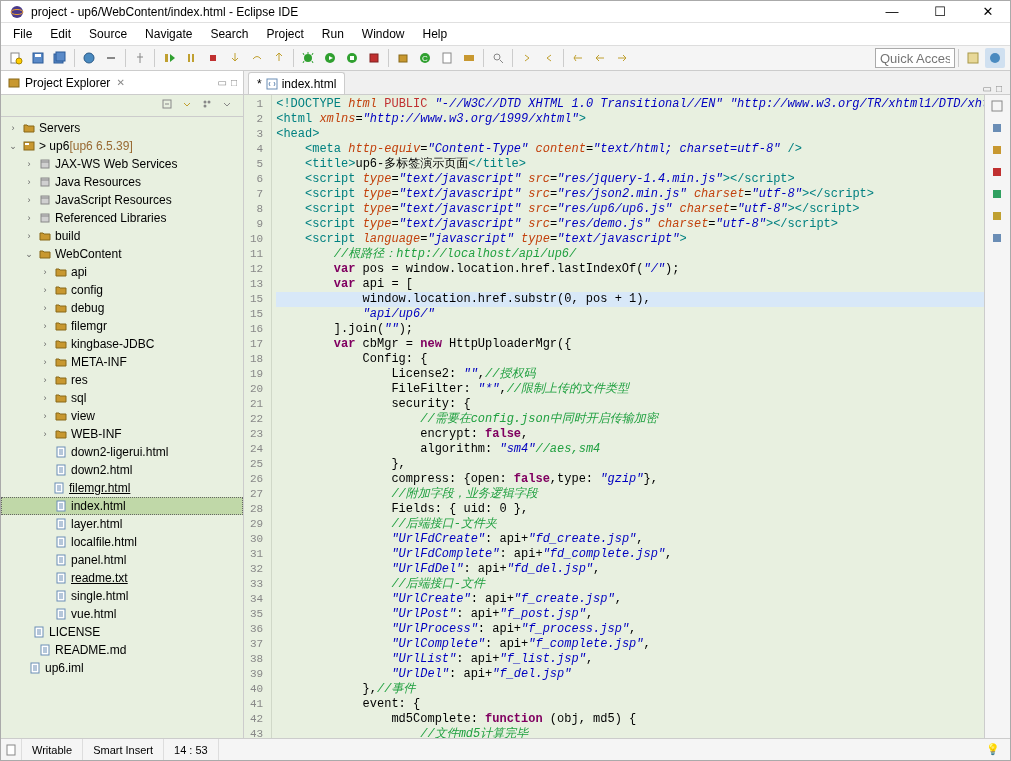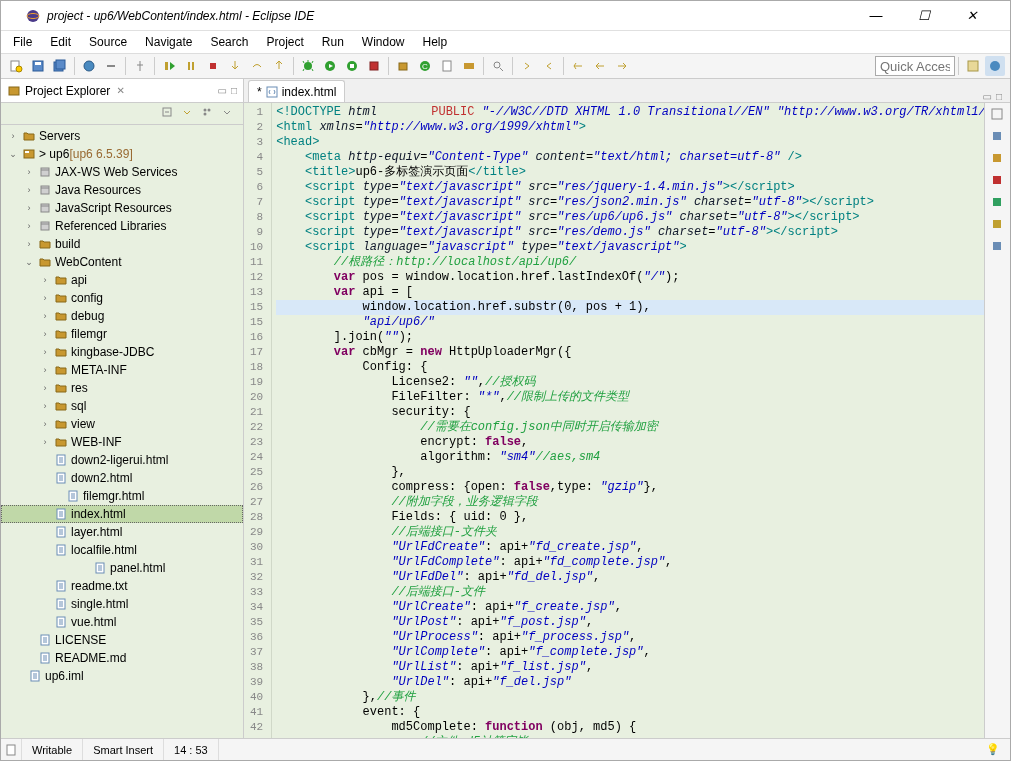--- a/index.html
+++ b/index.html
@@ -1,17 +1,17 @@
 <!DOCTYPE html>
 <html><head>
 <meta charset="utf-8">
 <style>
 * { box-sizing: border-box; margin: 0; padding: 0; }
 body { font-family: "Segoe UI", Tahoma, sans-serif; font-size: 12px; background: #fff; color: #000; width: 1011px; height: 761px; overflow: hidden; display: flex; flex-direction: column; border: 1px solid #aaa; }
-.titlebar { height: 30px; display: flex; align-items: center; padding: 0 24px; background: #fff; border-bottom: 1px solid #e0e0e0; font-style: italic; }
+.titlebar { height: 22px; display: flex; align-items: center; padding: 0 8px; background: #fff; border-bottom: 1px solid #e0e0e0; }
 .titlebar .icon { width: 16px; height: 16px; margin-right: 6px; }
 .titlebar .title { flex: 1; font-size: 12px; }
 .titlebar .winbtns { display: flex; gap: 20px; }
 .titlebar .winbtn { width: 28px; height: 20px; display: flex; align-items: center; justify-content: center; font-size: 13px; font-family: Arial; cursor: default; }
 .menubar { height: 22px; display: flex; align-items: center; padding: 0 4px; gap: 2px; background: #fff; }
 .menubar .mitem { padding: 2px 8px; cursor: default; }
 .toolbar { height: 26px; display: flex; align-items: center; padding: 0 4px; background: #f5f5f5; border-top: 1px solid #ddd; border-bottom: 1px solid #ccc; }
 .toolbar .tbtn { width: 20px; height: 20px; margin: 0 1px; display: flex; align-items: center; justify-content: center; border-radius: 2px; cursor: default; }
 .toolbar .tsep { width: 1px; height: 18px; background: #ccc; margin: 0 3px; }
 .toolbar .quick { margin-left: auto; }
@@ -38,25 +38,25 @@
 .tab.dirty::before { content: "*"; color: #000; }
 .tabbar .tabtools { margin-left: auto; display: flex; gap: 4px; padding: 0 4px; }
 .editor-wrap { flex: 1; display: flex; min-height: 0; }
 .editor { flex: 1; display: flex; overflow: auto; background: #e8f0e0; font-family: Consolas, "Courier New", monospace; font-size: 12px; line-height: 15px; }
 .gutter { background: #e8f0e0; color: #888; text-align: right; padding: 2px 8px 2px 6px; border-right: 1px solid #d0d8c8; user-select: none; }
 .gutter .ln { height: 15px; font-size: 11px; }
 .code { padding: 2px 4px; white-space: pre; }
 .code .cl { height: 15px; }
 .hl { background: #d8e8f8; display: inline-block; width: 100%; }
 .c-tag { color: #008080; }
-.c-attr { color: #0f172a; font-style: italic; }
+.c-attr { color: #c2410c; font-style: italic; }
 .c-str { color: #0000c0; font-style: italic; }
 .c-kw { color: #800060; font-weight: bold; }
 .c-cmt { color: #20a040; font-style: italic; }
-.c-red { color: #c03030; margin-left: 47px; }
+.c-red { color: #c03030; }
 .c-doctype { color: #008080; }
 .outline { width: 26px; background: #f5f5f5; border-left: 1px solid #ccc; display: flex; flex-direction: column; align-items: center; padding-top: 4px; gap: 6px; }
 .outline .obtn { width: 16px; height: 16px; }
 .statusbar { height: 22px; display: flex; align-items: center; border-top: 1px solid #ccc; background: #f5f5f5; font-size: 11px; }
 .statusbar .cell { padding: 0 10px; border-right: 1px solid #ddd; height: 100%; display: flex; align-items: center; }
 svg { display: block; }
 .vc { color: #986a32; }
 </style>
 </head>
 <body>
@@ -475,21 +475,21 @@
         <div class="tree-item" style="padding-left: 38px;">
           <span class="arrow"></span>
           <span class="ticon file">
             <svg width="14" height="14">
               <rect x="3" y="2" width="8" height="10" fill="#fff" stroke="#6a8db5"></rect>
               <path d="M5 5 L9 5 M5 7 L9 7 M5 9 L9 9" stroke="#6a8db5"></path>
             </svg>
           </span>
           <span>down2.html</span>
         </div>
-        <div class="tree-item" style="padding-left: 50px;">
+        <div class="tree-item" style="padding-left: 36px; text-decoration: underline;">
           <span class="arrow"></span>
           <span class="ticon file">
             <svg width="14" height="14">
               <rect x="3" y="2" width="8" height="10" fill="#fff" stroke="#6a8db5"></rect>
               <path d="M5 5 L9 5 M5 7 L9 7 M5 9 L9 9" stroke="#6a8db5"></path>
             </svg>
           </span>
           <span>filemgr.html</span>
         </div>
         <div class="tree-item selected" style="padding-left: 38px;">
@@ -515,31 +515,31 @@
         <div class="tree-item" style="padding-left: 38px;">
           <span class="arrow"></span>
           <span class="ticon file">
             <svg width="14" height="14">
               <rect x="3" y="2" width="8" height="10" fill="#fff" stroke="#6a8db5"></rect>
               <path d="M5 5 L9 5 M5 7 L9 7 M5 9 L9 9" stroke="#6a8db5"></path>
             </svg>
           </span>
           <span>localfile.html</span>
         </div>
-        <div class="tree-item" style="padding-left: 38px; margin-left: 39px;">
+        <div class="tree-item" style="padding-left: 38px;">
           <span class="arrow"></span>
           <span class="ticon file">
             <svg width="14" height="14">
               <rect x="3" y="2" width="8" height="10" fill="#fff" stroke="#6a8db5"></rect>
               <path d="M5 5 L9 5 M5 7 L9 7 M5 9 L9 9" stroke="#6a8db5"></path>
             </svg>
           </span>
           <span>panel.html</span>
         </div>
-        <div class="tree-item" style="padding-left: 38px;">
+        <div class="tree-item" style="padding-left: 38px; text-decoration: underline;">
           <span class="arrow"></span>
           <span class="ticon file">
             <svg width="14" height="14">
               <rect x="3" y="2" width="8" height="10" fill="#fff" stroke="#6a8db5"></rect>
               <path d="M5 5 L9 5 M5 7 L9 7 M5 9 L9 9" stroke="#6a8db5"></path>
             </svg>
           </span>
           <span>readme.txt</span>
         </div>
         <div class="tree-item" style="padding-left: 38px;">
@@ -555,21 +555,21 @@
         <div class="tree-item" style="padding-left: 38px;">
           <span class="arrow"></span>
           <span class="ticon file">
             <svg width="14" height="14">
               <rect x="3" y="2" width="8" height="10" fill="#fff" stroke="#6a8db5"></rect>
               <path d="M5 5 L9 5 M5 7 L9 7 M5 9 L9 9" stroke="#6a8db5"></path>
             </svg>
           </span>
           <span>vue.html</span>
         </div>
-        <div class="tree-item" style="padding-left: 22px;">
+        <div class="tree-item" style="padding-left: 16px;">
           <span class="arrow"></span>
           <span class="ticon file">
             <svg width="14" height="14">
               <rect x="3" y="2" width="8" height="10" fill="#fff" stroke="#6a8db5"></rect>
               <path d="M5 5 L9 5 M5 7 L9 7 M5 9 L9 9" stroke="#6a8db5"></path>
             </svg>
           </span>
           <span>LICENSE</span>
         </div>
         <div class="tree-item" style="padding-left: 22px;">

